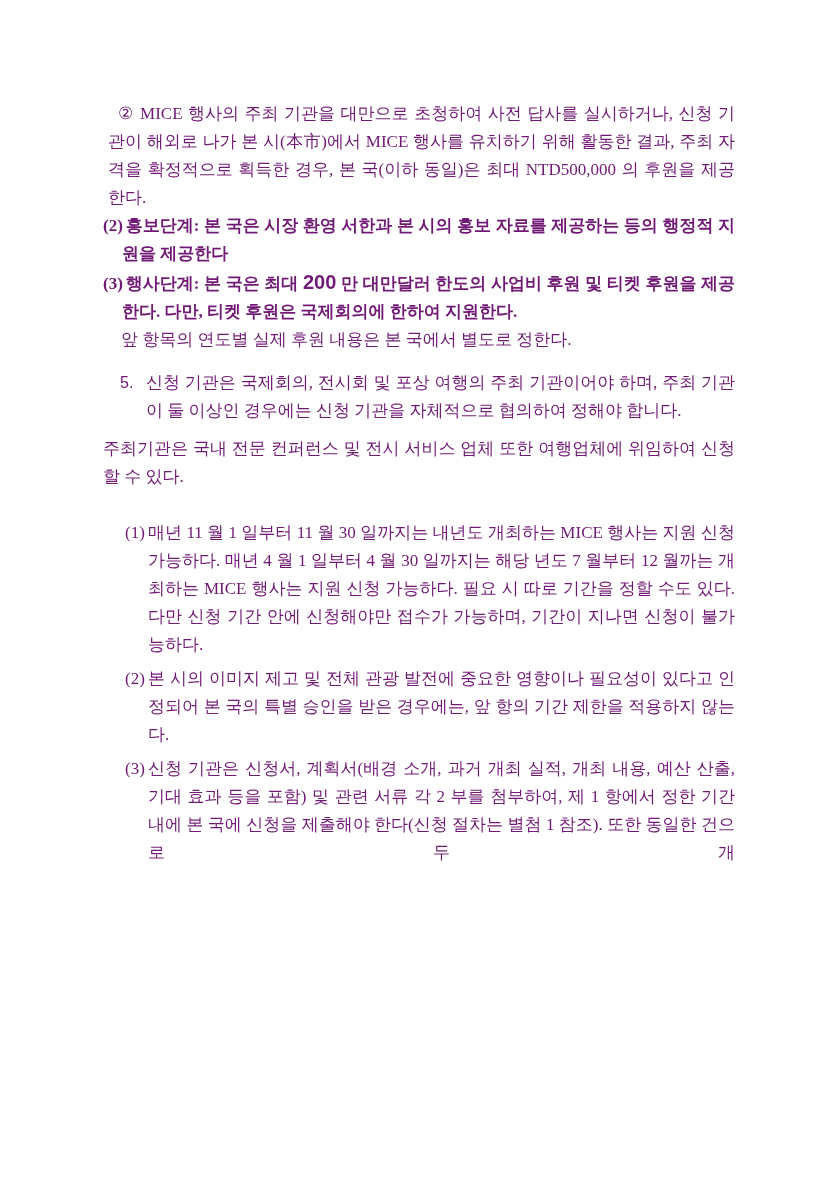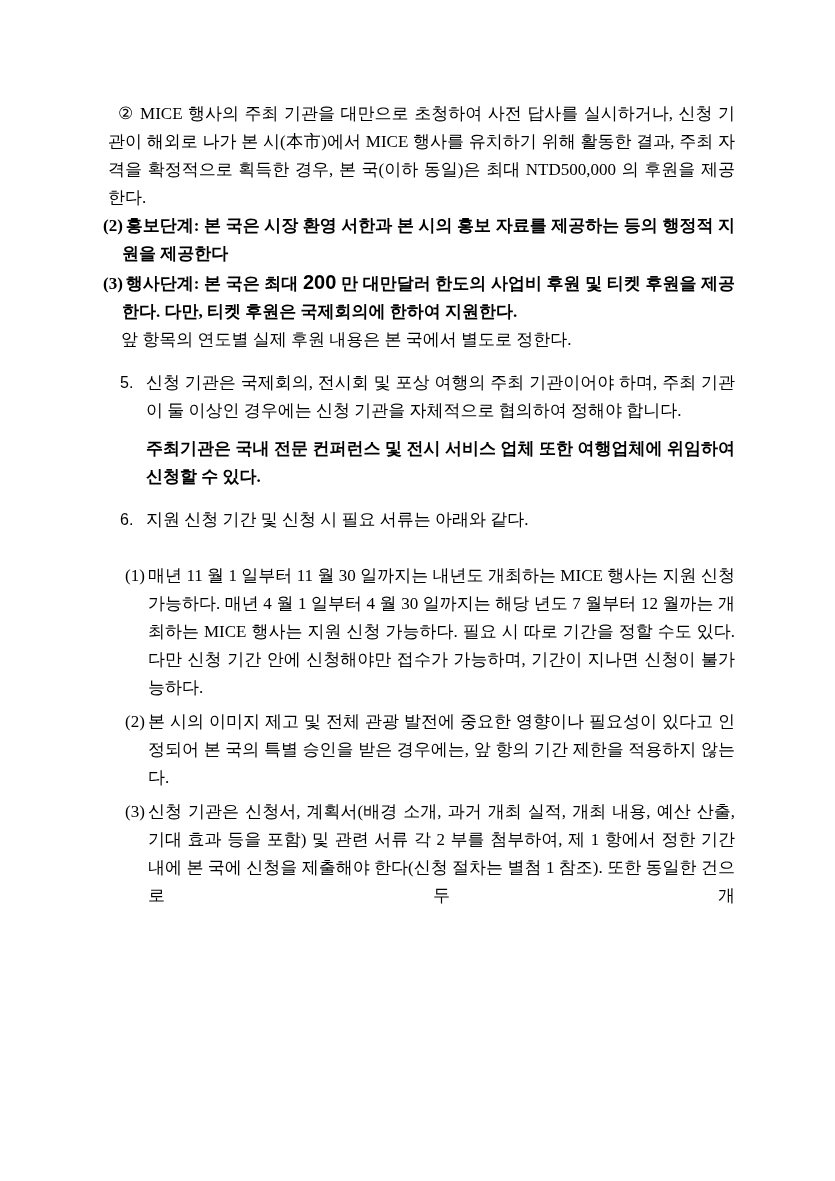--- a/index.html
+++ b/index.html
@@ -14,21 +14,21 @@
   }
   .page {
     box-sizing: border-box;
     width: 835px;
     height: 1181px;
     padding: 100px 100px 0 103px;
     background: #ffffff;
     font-family: "Liberation Serif", "DejaVu Serif", serif;
     font-size: 17px;
     line-height: 28px;
-    color: #000000;
+    color: #701a75;
   }
   .block {
     margin: 0;
     text-align: justify;
   }
   .sans {
     font-family: "Liberation Sans", "DejaVu Sans", sans-serif;
     font-size: 20px;
   }
   
@@ -56,23 +56,21 @@
   }
   .b-item .marker {
     display: inline-block;
     width: 26px;
     text-indent: 0;
     font-family: "Liberation Sans", "DejaVu Sans", sans-serif;
     font-size: 16px;
   }
   
   .b-itempara {
-    margin-left: 43px;
     margin-top: 10px;
-    font-weight: bold;
   }
   .b-itempara + .b-itempara { margin-top: 17px; }
   
   .b-sub {
     padding-left: 45px;
     text-indent: -23px;
     margin-top: 28px;
   }
   .b-sub .marker {
     display: inline-block;
@@ -87,18 +85,17 @@
 <body>
 
 <div class="page">
   <div>
       <div class="block b-circ2"><span>② MICE 행사의 주최 기관을 대만으로 초청하여 사전 답사를 실시하거나, 신청 기관이 해외로 나가 본 시(本市)에서 MICE 행사를 유치하기 위해 활동한 결과, 주최 자격을 확정적으로 획득한 경우, 본 국(이하 동일)은 최대 NTD500,000 의 후원을 제공한다.</span></div>
       <div class="block b-list2"><span class="marker">(2)</span><span>홍보단계: 본 국은 시장 환영 서한과 본 시의 홍보 자료를 제공하는 등의 행정적 지원을 제공한다</span></div>
       <div class="block b-list2"><span class="marker">(3)</span><span>행사단계: 본 국은 최대 </span><span class="sans">200</span><span> 만 대만달러 한도의 사업비 후원 및 티켓 후원을 제공한다. 다만, 티켓 후원은 국제회의에 한하여 지원한다.</span></div>
       <div class="block b-note"><span>앞 항목의 연도별 실제 후원 내용은 본 국에서 별도로 정한다.</span></div>
       <div class="block b-item"><span class="marker">5.</span><span>신청 기관은 국제회의, 전시회 및 포상 여행의 주최 기관이어야 하며, 주최 기관이 둘 이상인 경우에는 신청 기관을 자체적으로 협의하여 정해야 합니다.</span></div>
       <div class="block b-itempara"><span>주최기관은 국내 전문 컨퍼런스 및 전시 서비스 업체 또한 여행업체에 위임하여 신청할 수 있다.</span></div>
-      <div class="block b-item"><span class="marker">6.</span><span>지원 신청 기간 및 신청 시 필요 서류는 아래와 같다.</span></div>
       <div class="block b-sub"><span class="marker">(1)</span><span>매년 11 월 1 일부터 11 월 30 일까지는 내년도 개최하는 MICE 행사는 지원 신청 가능하다. 매년 4 월 1 일부터 4 월 30 일까지는 해당 년도 7 월부터 12 월까는 개최하는 MICE 행사는 지원 신청 가능하다. 필요 시 따로 기간을 정할 수도 있다. 다만 신청 기간 안에 신청해야만 접수가 가능하며, 기간이 지나면 신청이 불가능하다.</span></div>
       <div class="block b-sub"><span class="marker">(2)</span><span>본 시의 이미지 제고 및 전체 관광 발전에 중요한 영향이나 필요성이 있다고 인정되어 본 국의 특별 승인을 받은 경우에는, 앞 항의 기간 제한을 적용하지 않는다.</span></div>
       <div class="block b-sub"><span class="marker">(3)</span><span>신청 기관은 신청서, 계획서(배경 소개, 과거 개최 실적, 개최 내용, 예산 산출, 기대 효과 등을 포함) 및 관련 서류 각 2 부를 첨부하여, 제 1 항에서 정한 기간 내에 본 국에 신청을 제출해야 한다(신청 절차는 별첨 1 참조). 또한 동일한 건으로 두 개</span></div>
     </div>
 </div>
 
 </body></html>

